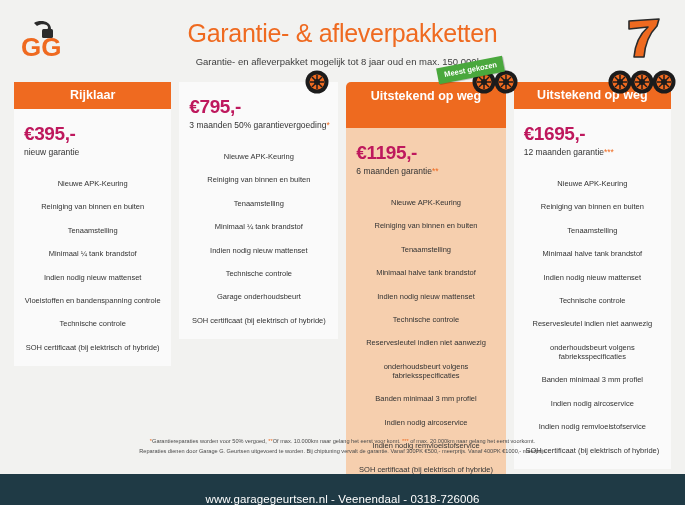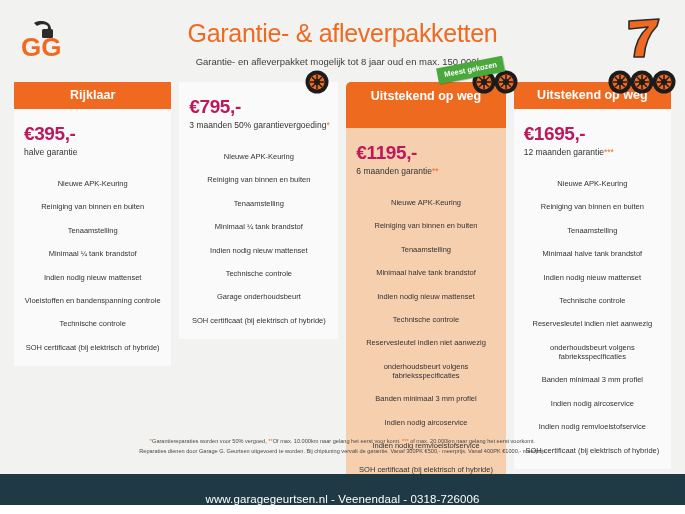--- a/index.html
+++ b/index.html
@@ -210,21 +210,21 @@
   </div>
 
   <div class="badge-meest">Meest gekozen</div>
 
   <div class="cards">
 
     <div class="card">
       <div class="card-head">Rijklaar</div>
       <div class="card-body">
         <div class="price">€395,-</div>
-        <div class="price-sub"><span>halve garantie</span></div>
+        <div class="price-sub"><span>nieuw garantie</span></div>
         <ul class="feature-list">
           <li>Nieuwe APK-Keuring</li>
           <li>Reiniging van binnen en buiten</li>
           <li>Tenaamstelling</li>
           <li>Minimaal ¼  tank brandstof</li>
           <li>Indien nodig nieuw mattenset</li>
           <li>Vloeistoffen en bandenspanning controle</li>
           <li>Technische controle</li>
           <li>SOH certificaat (bij elektrisch of hybride)</li>
         </ul>

